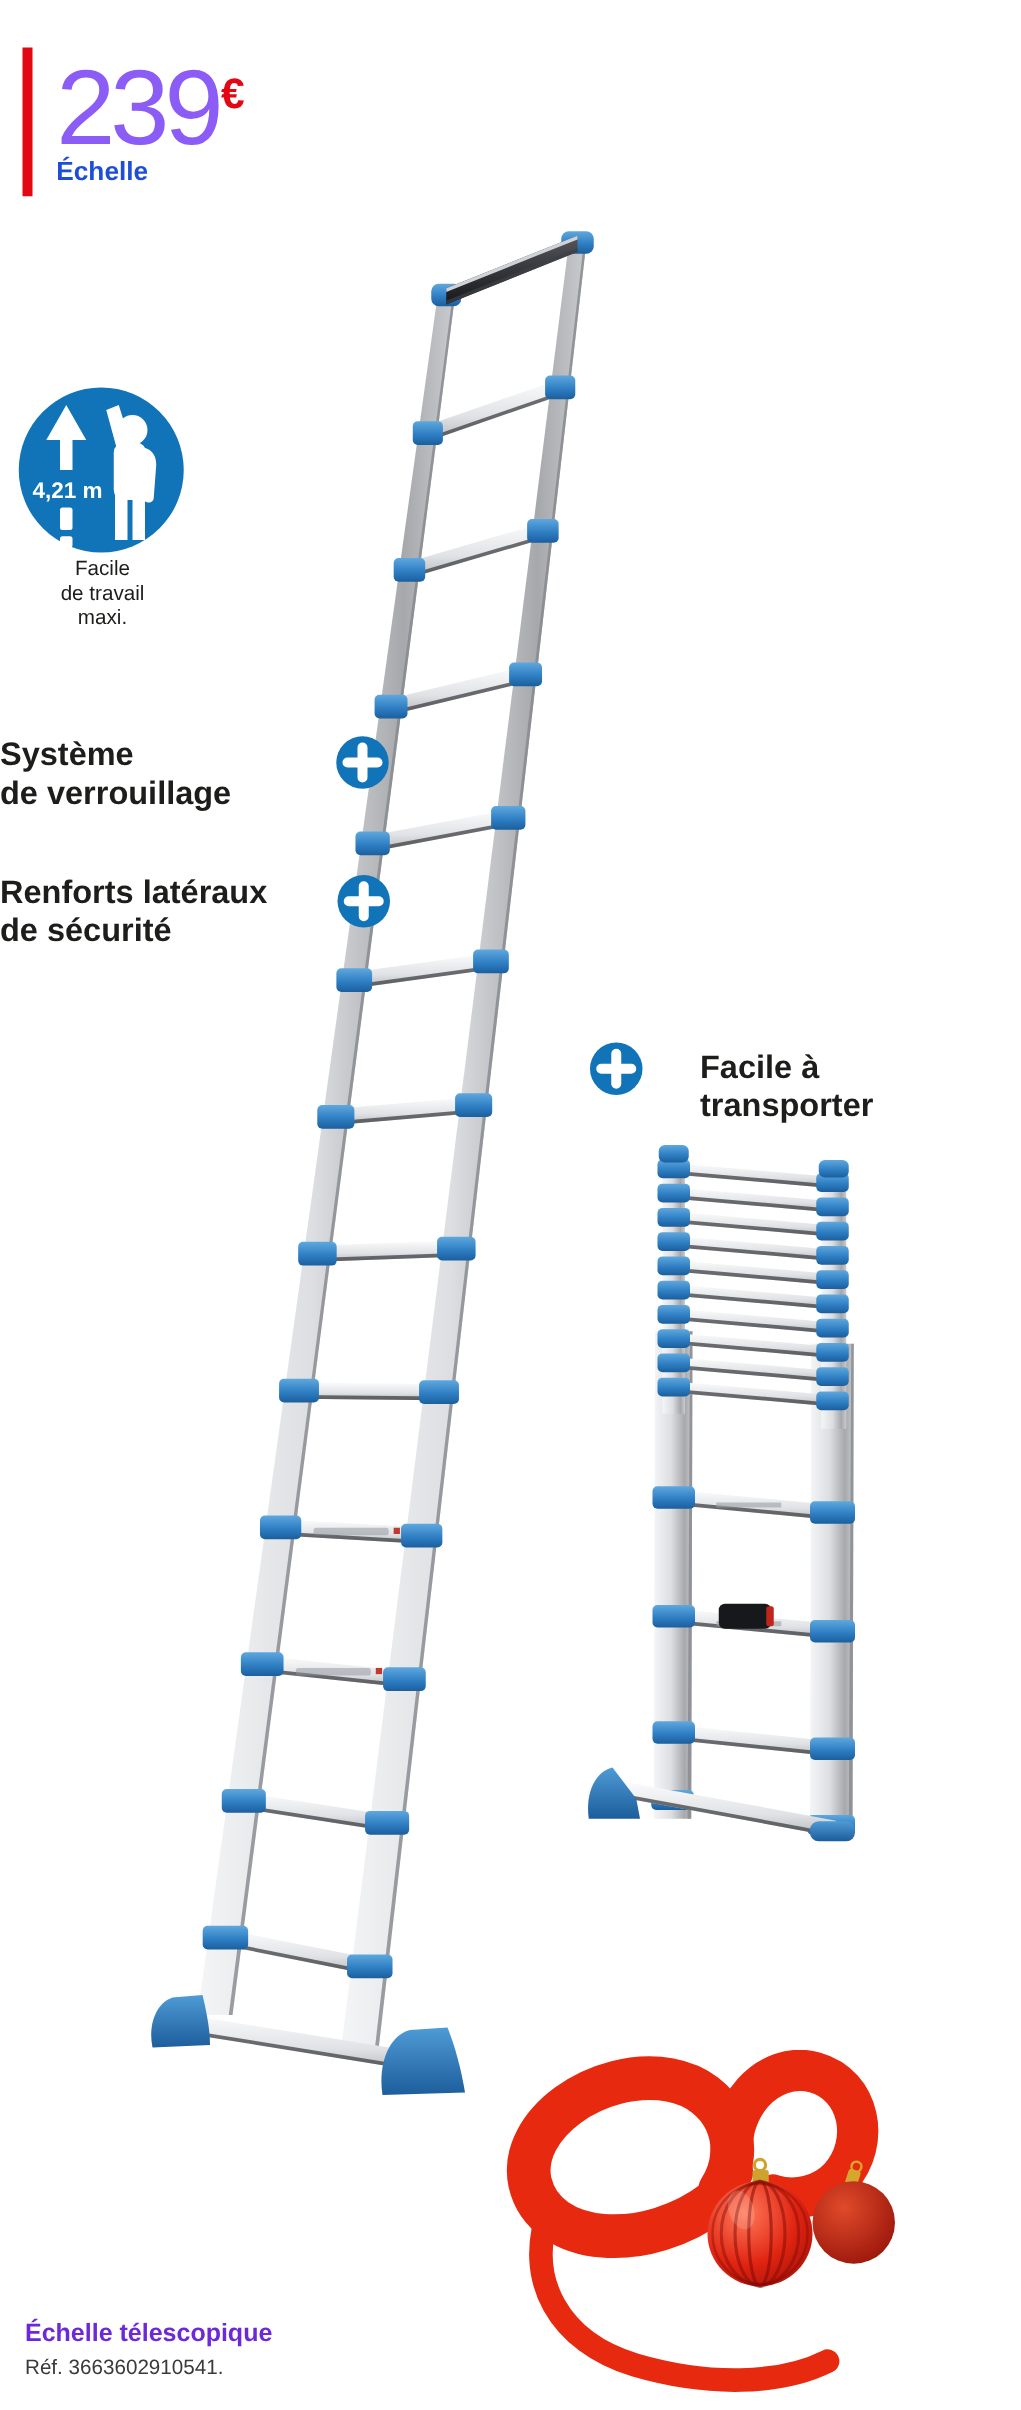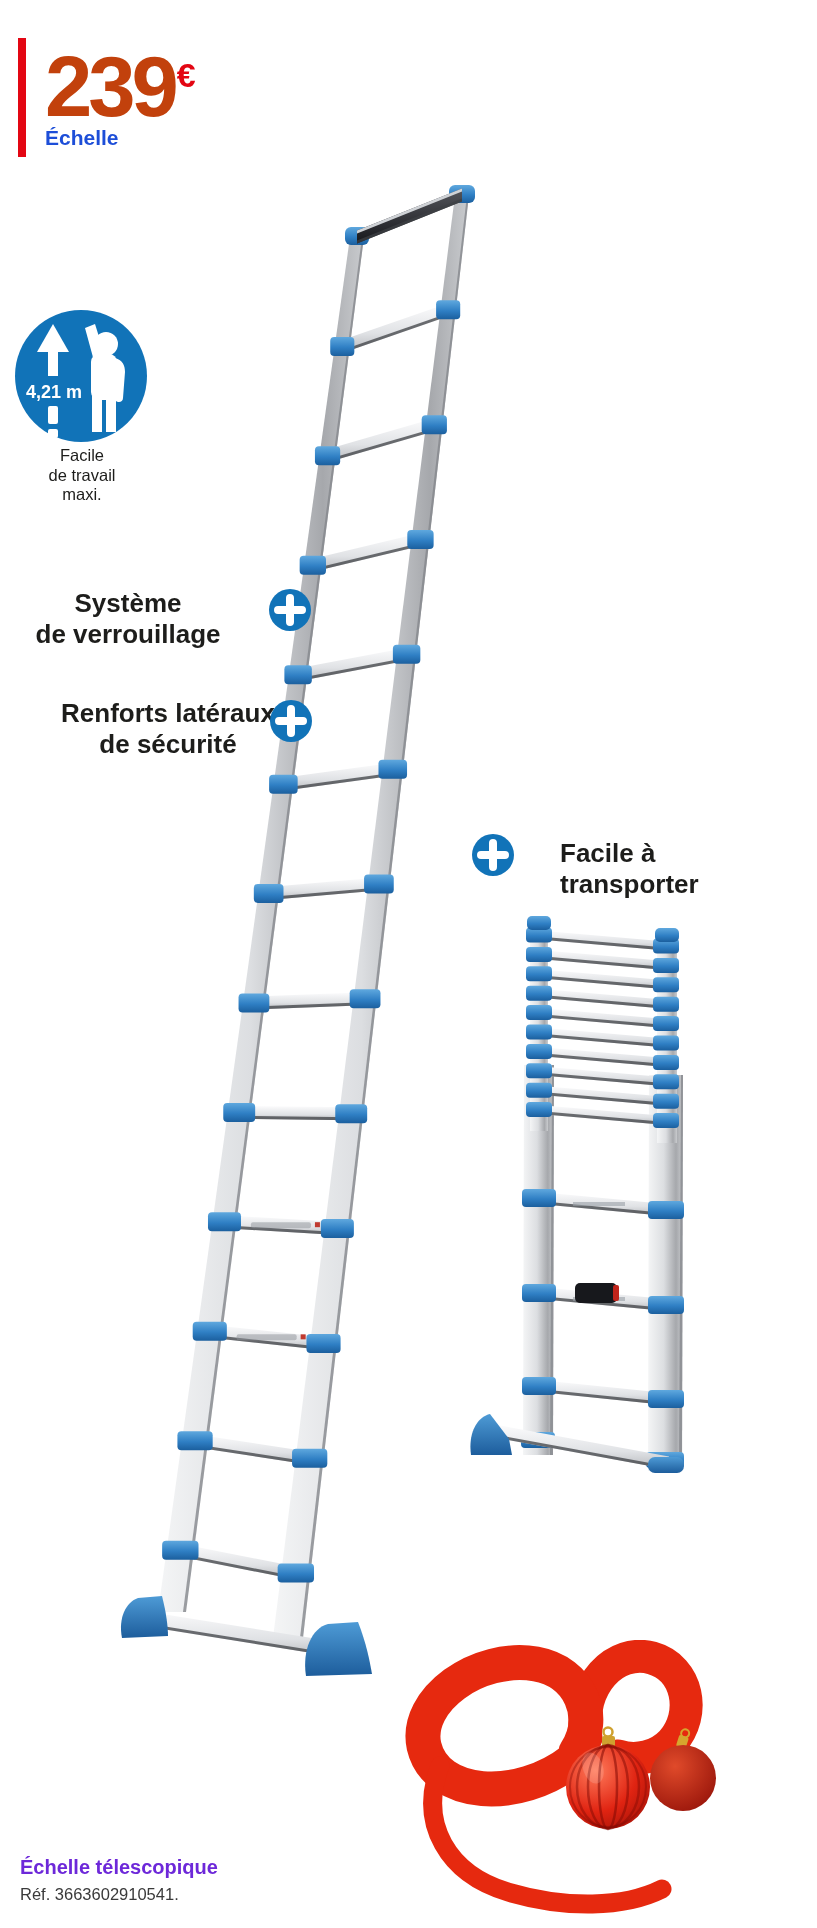--- a/index.html
+++ b/index.html
@@ -5,38 +5,38 @@
   html,body{margin:0;padding:0;background:#fff;}
   .page{
     position:relative;width:817px;height:1928px;background:#ffffff;overflow:hidden;
     font-family:"Liberation Sans",sans-serif;color:#1d1d1b;
   }
   svg text{font-family:"Liberation Sans",sans-serif;}
 
   
   .price-bar{position:absolute;left:18px;top:38px;width:8px;height:119px;background:#e30613;}
   .price-line{position:absolute;left:45px;top:44px;display:flex;align-items:flex-start;line-height:1;}
-  .price-amount{font-size:85px;font-weight:bold;color:#c2410c;letter-spacing:-4px;}
+  .price-amount{font-size:85px;font-weight:normal;color:#8b5cf6;letter-spacing:-4px;}
   .price-currency{font-size:34px;font-weight:bold;color:#e30613;margin-top:14px;margin-left:2px;}
   .price-label{position:absolute;left:45px;top:126px;font-size:21px;font-weight:bold;color:#1d4ed8;}
 
   
   .height-badge{position:absolute;left:13px;top:308px;width:136px;height:136px;}
   .badge-value{
     position:absolute;left:0;top:74px;width:82px;text-align:center;
     color:#fff;font-size:18px;font-weight:bold;letter-spacing:0;
   }
   .badge-caption{position:absolute;left:0;top:446px;width:164px;text-align:center;
     font-size:16.5px;line-height:19.5px;color:#1d1d1b;}
 
   
   .feature{position:absolute;font-weight:bold;color:#1d1d1b;font-size:26px;line-height:31px;}
-  .feature.right{left:0;width:256px;text-align:center;}
+  .feature.right{left:0;width:256px;text-align:left;}
   #feature-0{top:588px;}
-  #feature-1{top:698px;padding-left:40px;}
+  #feature-1{top:698px;}
   #feature-2{left:528px;top:838px;width:220px;text-align:left;margin-left:32px;}
   .plus-badge{position:absolute;width:44px;height:44px;}
   #plus-0{left:268px;top:588px;}
   #plus-1{left:269px;top:699px;}
   #plus-2{left:471px;top:833px;}
 
   
   #ladder-ext{position:absolute;left:60px;top:170px;width:440px;height:1520px;}
   #ladder-col{position:absolute;left:455px;top:915px;width:250px;height:565px;}
   #ribbon{position:absolute;left:400px;top:1640px;width:320px;height:288px;}

